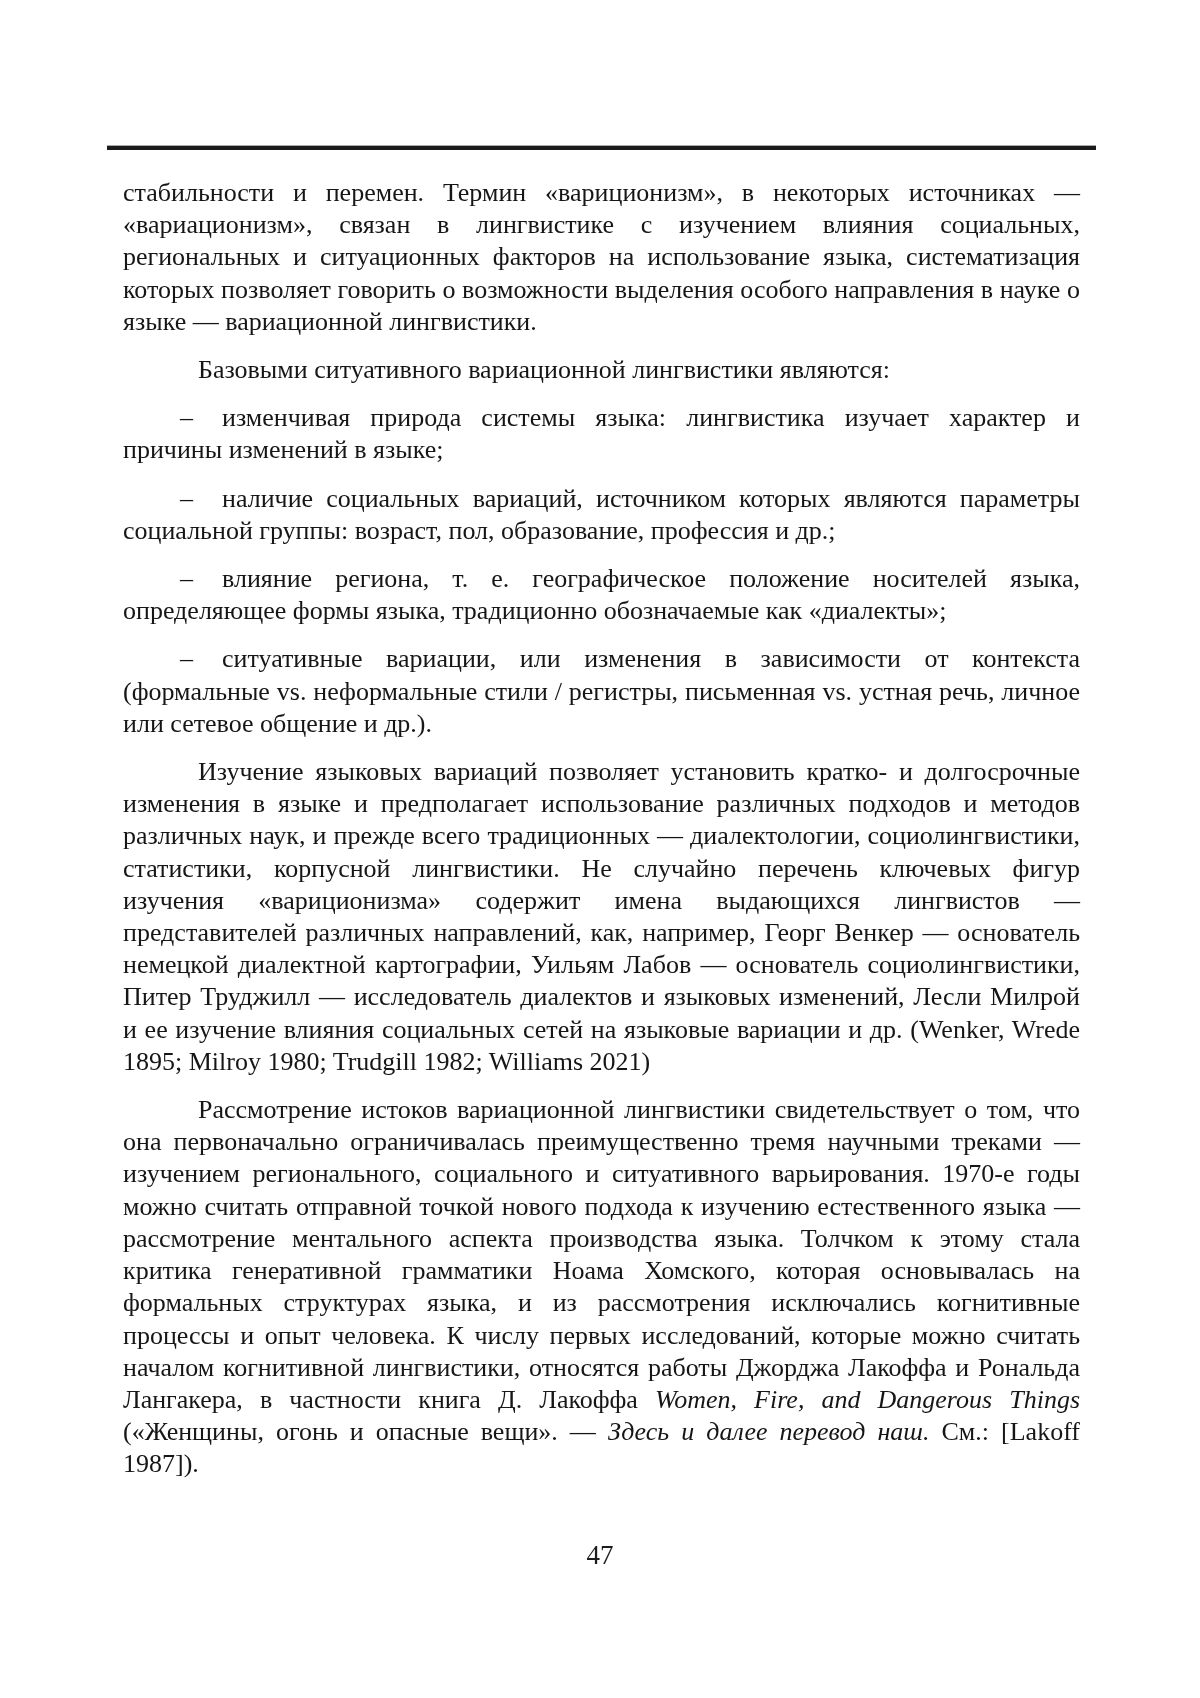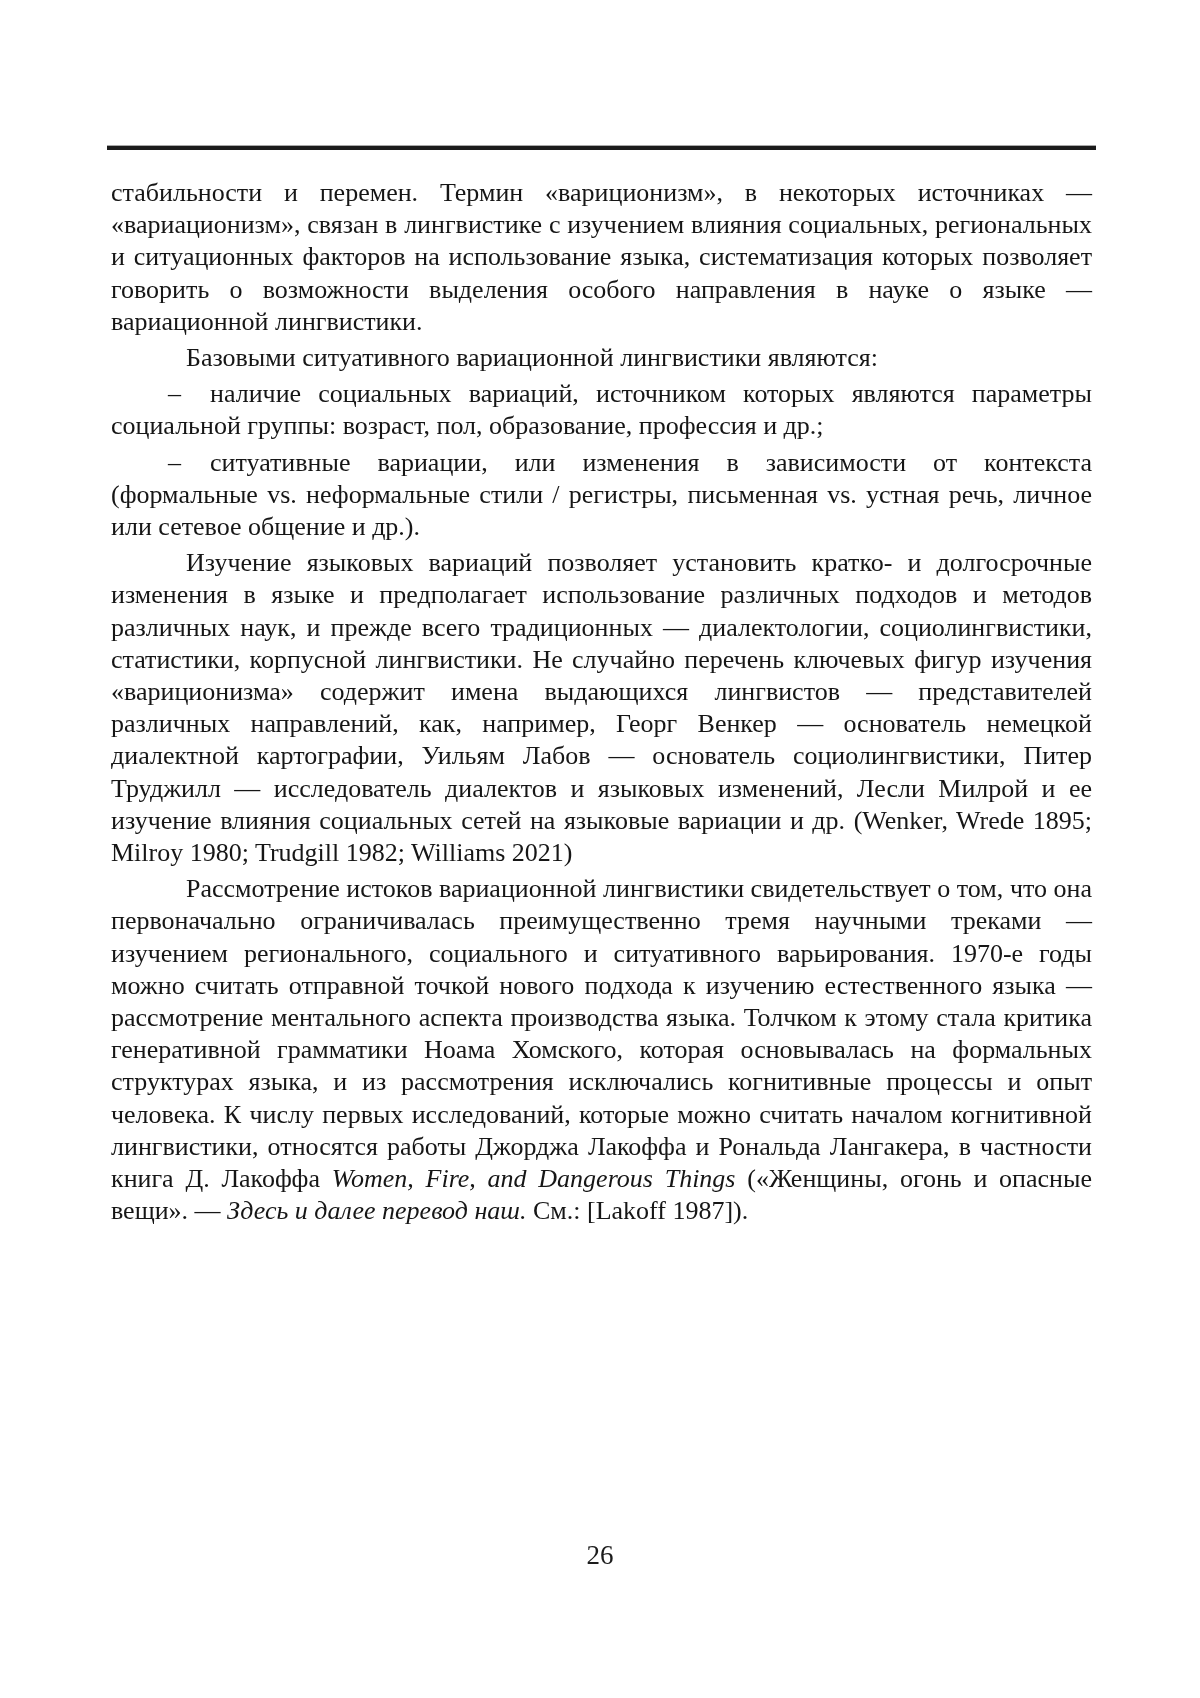--- a/index.html
+++ b/index.html
@@ -41,21 +41,21 @@
   }
   .body-text {
     margin-top: 27px;
     font-size: 26px;
     line-height: 32.2px;
     text-align: justify;
     hyphens: auto;
     -webkit-hyphens: auto;
   }
   .body-text p {
-    margin: 4px;
+    margin: 16px;
     padding: 0;
   }
   .para-indent {
     text-indent: 75px;
   }
   .list-item {
     text-indent: 57px;
   }
   .li-gap {
     display: inline-block;
@@ -81,28 +81,30 @@
 
 
     <div class="header-rule"></div>
 
     <div class="body-text">
 
       <p>стабильности и перемен. Термин «вариционизм», в некоторых источниках — «вариационизм», связан в лингвистике с изучением влияния социальных, региональных и ситуационных факторов на использование языка, систематизация которых позволяет говорить о возможности выделения особого направления в науке о языке — вариационной лингвистики.</p>
 
       <p class="para-indent">Базовыми ситуативного вариационной лингвистики являются:</p>
 
+      <p class="list-item"><span>–</span><span class="li-gap"></span><span>изменчивая природа системы языка: лингвистика изучает характер и причины изменений в языке;</span></p>
 
       <p class="list-item"><span>–</span><span class="li-gap"></span><span>наличие социальных вариаций, источником которых являются параметры социальной группы: возраст, пол, образование, профессия и др.;</span></p>
 
+      <p class="list-item"><span>–</span><span class="li-gap"></span><span>влияние региона, т. е. географическое положение носителей языка, определяющее формы языка, традиционно обозначаемые как «диалекты»;</span></p>
 
       <p class="list-item"><span>–</span><span class="li-gap"></span><span>ситуативные вариации, или изменения в зависимости от контекста (формальные vs. неформальные стили / регистры, письменная vs. устная речь, личное или сетевое общение и др.).</span></p>
 
       <p class="para-indent">Изучение языковых вариаций позволяет установить кратко- и долгосрочные изменения в языке и предполагает использование различных подходов и методов различных наук, и прежде всего традиционных — диалектологии, социолингвистики, статистики, корпусной лингвистики. Не случайно перечень ключевых фигур изучения «вариционизма» содержит имена выдающихся лингвистов — представителей различных направлений, как, например, Георг Венкер — основатель немецкой диалектной картографии, Уильям Лабов — основатель социолингвистики, Питер Труджилл — исследователь диалектов и языковых изменений, Лесли Милрой и ее изучение влияния социальных сетей на языковые вариации и др. (Wenker, Wrede 1895; Milroy 1980; Trudgill 1982; Williams 2021)</p>
 
       <p class="para-indent"><span>Рассмотрение истоков вариационной лингвистики свидетельствует о том, что она первоначально ограничивалась преимущественно тремя научными треками — изучением регионального, социального и ситуативного варьирования. 1970-е годы можно считать отправной точкой нового подхода к изучению естественного языка — рассмотрение ментального аспекта производства языка. Толчком к этому стала критика генеративной грамматики Ноама Хомского, которая основывалась на формальных структурах языка, и из рассмотрения исключались когнитивные процессы и опыт человека. К числу первых исследований, которые можно считать началом когнитивной лингвистики, относятся работы Джорджа Лакоффа и Рональда Лангакера, в частности книга Д. Лакоффа </span><i>Women, Fire, and Dangerous Things</i><span> («Женщины, огонь и опасные вещи». — </span><i>Здесь и далее перевод наш.</i><span> См.: [Lakoff 1987]).</span></p>
 
     </div>
   </div>
 
-  <div class="footer-pageno">26</div>
+  <div class="footer-pageno">47</div>
 
 </div>
 
 </body></html>

